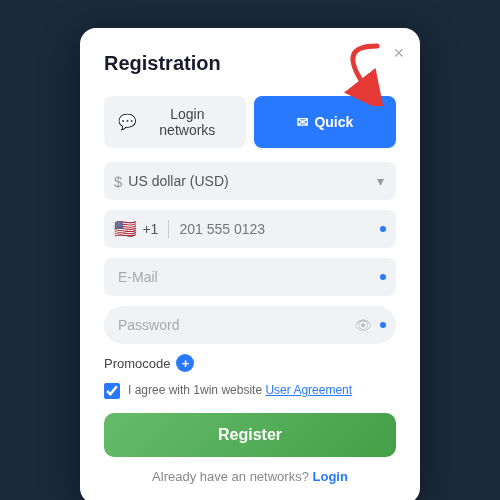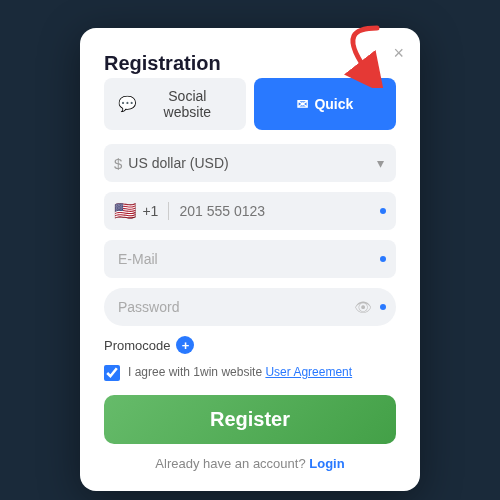--- a/index.html
+++ b/index.html
@@ -22,21 +22,21 @@
       width: 340px;
       margin-top: 28px;
       position: relative;
       box-shadow: 0 8px 40px rgba(0,0,0,0.4);
     }
 
     .modal-title {
       font-size: 20px;
       font-weight: 700;
       color: #1a1a2e;
-      margin-bottom: 3px;
+      margin-bottom: 21px;
     }
 
     .close-btn {
       position: absolute;
       top: 16px;
       right: 16px;
       background: none;
       border: none;
       font-size: 18px;
       color: #aaa;
@@ -255,21 +255,21 @@
       cursor: pointer;
     }
 
     .register-btn {
       width: 100%;
       padding: 13px;
       border-radius: 10px;
       background: linear-gradient(135deg, #66bb6a, #43a047);
       border: none;
       color: #fff;
-      font-size: 20px;
+      font-size: 16px;
       font-weight: 600;
       cursor: pointer;
       margin-bottom: 12px;
     }
 
     .login-row {
       text-align: center;
       font-size: 13px;
       color: #888;
     }
@@ -294,21 +294,21 @@
 <body>
 
 <div class="modal">
   <div class="modal-title">Registration</div>
   <button class="close-btn">×</button>
 
   
   <div class="tabs-row" style="position:relative;">
     <button class="tab-social">
       <span style="font-size:15px;">💬</span>
-      <span>Social website</span>
+      <span>Login networks</span>
     </button>
     <button class="tab-quick">
       <span>✉</span>
       <span>Quick</span>
     </button>
 
     <svg style="position:absolute;top:-55px;right:4px;width:75px;height:65px;pointer-events:none;" viewBox="0 0 75 65">
       <defs>
         <marker id="arrowhead" markerWidth="8" markerHeight="8" refX="4" refY="4" orient="auto">
           <polygon points="0 0, 8 4, 0 8" fill="#e53935"></polygon>
@@ -362,21 +362,21 @@
     <span class="agree-text">
       <span>I agree with 1win website </span><a class="agree-link">User Agreement</a>
     </span>
   </div>
 
   
   <button class="register-btn">Register</button>
 
   
   <div class="login-row">
-    <span>Already have an account?</span>
+    <span>Already have an networks?</span>
     <a class="login-link">Login</a>
   </div>
 </div>
 
 <div class="bonuses-panel">
   
   
   
 </div>
 

